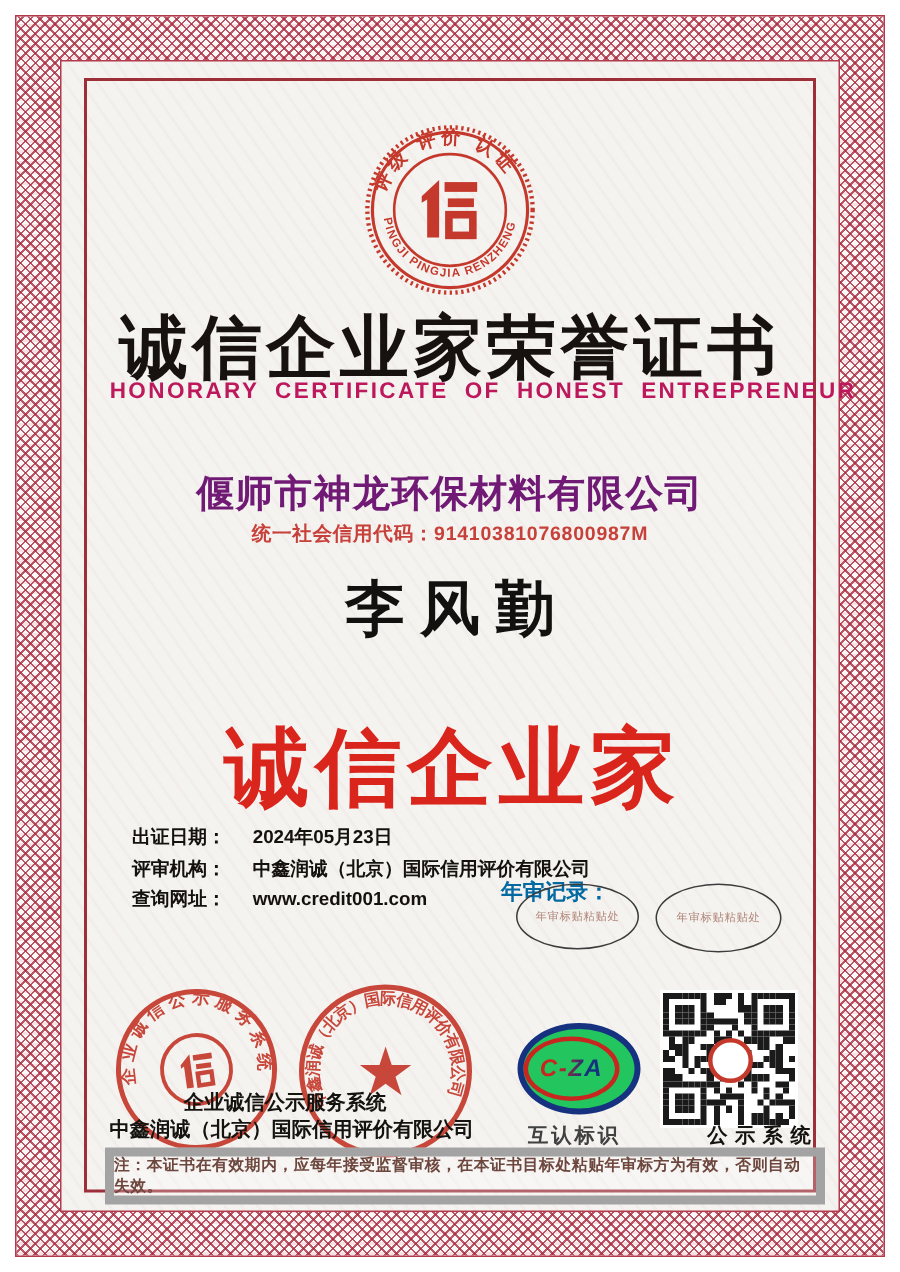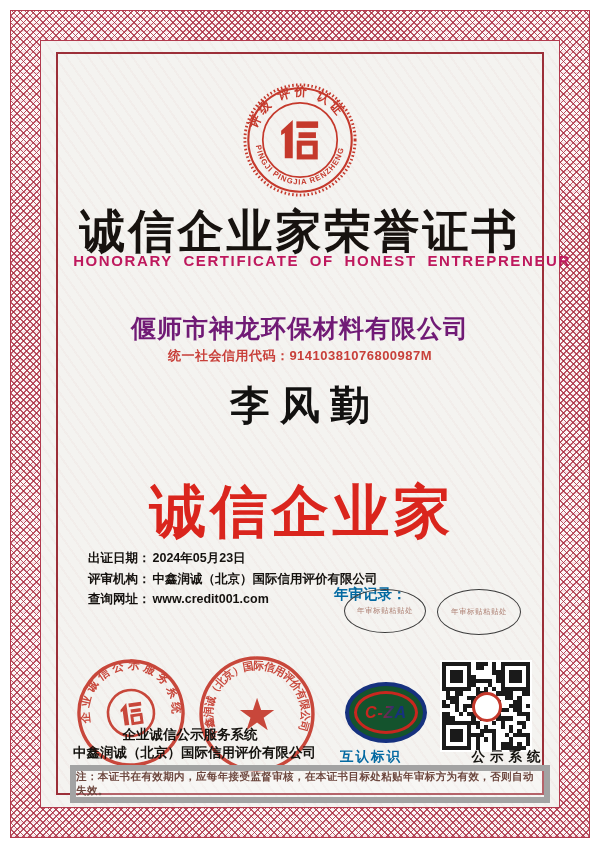--- a/index.html
+++ b/index.html
@@ -21,39 +21,39 @@
   .title-cn{top:201px;font-size:46px;font-weight:900;letter-spacing:3px;color:#17120f;
             font-family:"Liberation Serif","DejaVu Serif",serif;}
   .title-en{top:252px;font-size:15px;font-weight:800;letter-spacing:1.6px;word-spacing:5px;color:#be185d;margin-left:44px;}
   .credit{top:281px;right:62px;font-size:13px;font-weight:700;color:#c8403a;letter-spacing:.5px;}
   .company{top:312px;font-size:25px;font-weight:900;letter-spacing:1px;color:#701a75;}
   .uscc{top:347px;font-size:13px;font-weight:700;color:#c8403a;letter-spacing:.5px;}
   .pname{top:378px;font-size:40px;font-weight:900;letter-spacing:10px;text-indent:10px;color:#121110;}
   .honor{top:438px;font-size:57px;font-weight:900;letter-spacing:4px;text-indent:4px;color:#da251d;
          font-family:"Liberation Serif","DejaVu Serif",serif;margin-top:36px;}
   .details{left:88px;top:548px;font-size:12.5px;font-weight:800;line-height:20.5px;color:#14110e;}
-  .details .lbl{margin-right:2px;}
+  .details .lbl{margin-right:18px;}
   .review-label{left:334px;top:585px;font-size:14.5px;font-weight:800;color:#0369a1;}
   .oval{border:1.5px solid #3c3c3c;border-radius:50%;display:flex;align-items:center;justify-content:center;
         color:#b08578;font-size:7.5px;letter-spacing:.5px;background:transparent;}
   .oval1{left:344px;top:589px;width:80px;height:42px;}
   .oval2{left:437px;top:589px;width:82px;height:44px;}
   .seal{opacity:.92;}
   .org1{left:90px;width:200px;top:726px;text-align:center;font-size:13.5px;font-weight:800;color:#15130f;}
   .org2{left:52px;width:285px;top:744px;text-align:center;font-size:13.5px;font-weight:800;color:#15130f;}
   
   .cza{left:345px;top:682px;width:74px;height:53px;border:4px solid #16317f;border-radius:50%;
-       display:flex;align-items:center;justify-content:center;background:#14532d;}
+       display:flex;align-items:center;background:#22c55e;}
   .cza-inner{width:58px;height:37px;border:3px solid #c8271f;border-radius:50%;
        display:flex;align-items:center;justify-content:center;}
   .cza-text{font-size:16px;font-weight:900;font-style:italic;letter-spacing:1px;
        background:linear-gradient(100deg,#c8271f 30%,#16317f 70%);
        -webkit-background-clip:text;background-clip:text;color:#b5251d;-webkit-text-fill-color:transparent;}
-  .mutual-label{left:340px;width:86px;top:748px;font-size:13.5px;font-weight:800;
-       letter-spacing:2px;color:#0369a1;}
+  .mutual-label{left:340px;width:86px;top:748px;text-align:center;font-size:13.5px;font-weight:800;
+       letter-spacing:2px;color:#404040;}
   
   .qr{left:440px;top:660px;width:88px;height:88px;display:grid;
       grid-template-columns:repeat(21,1fr);grid-template-rows:repeat(21,1fr);background:#fff;padding:2px;}
   .qr .m{background:#1a1a1a;}
   .qr .w{background:transparent;}
   .qr-center{left:472px;top:692px;width:24px;height:24px;background:#fff;border:3px solid #c5392c;
       border-radius:50%;display:flex;align-items:center;justify-content:center;
       color:#c5392c;font-size:11px;font-weight:900;}
   .qr-label{left:450px;width:112px;top:748px;text-align:center;font-size:13.5px;font-weight:800;
       letter-spacing:5px;text-indent:5px;color:#15130f;}

